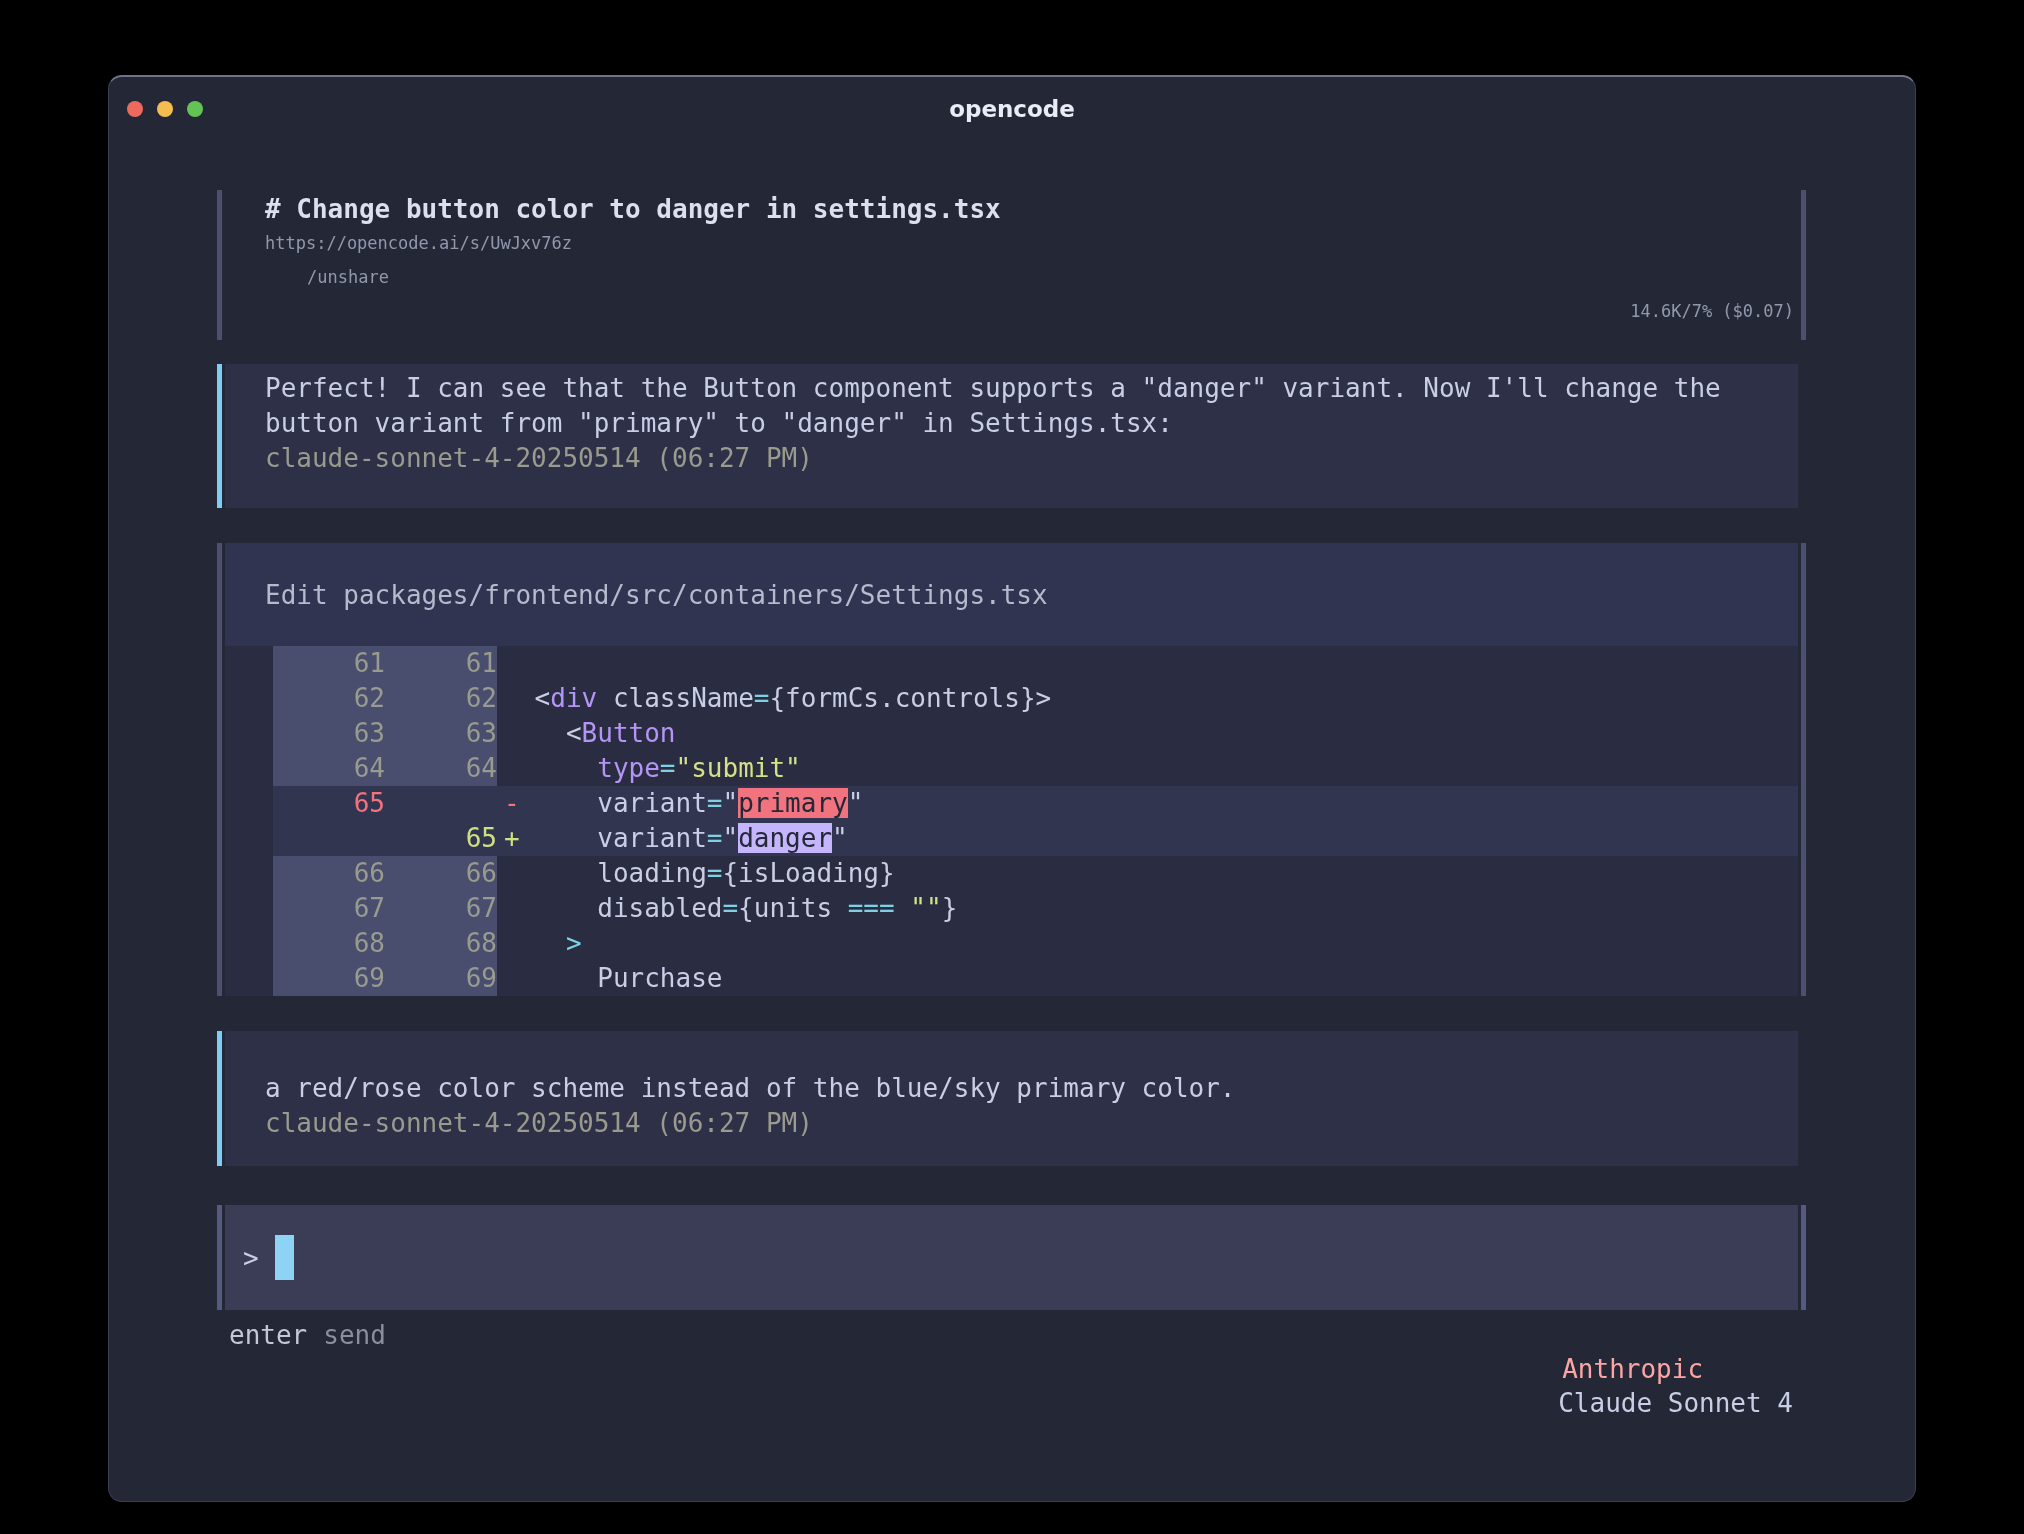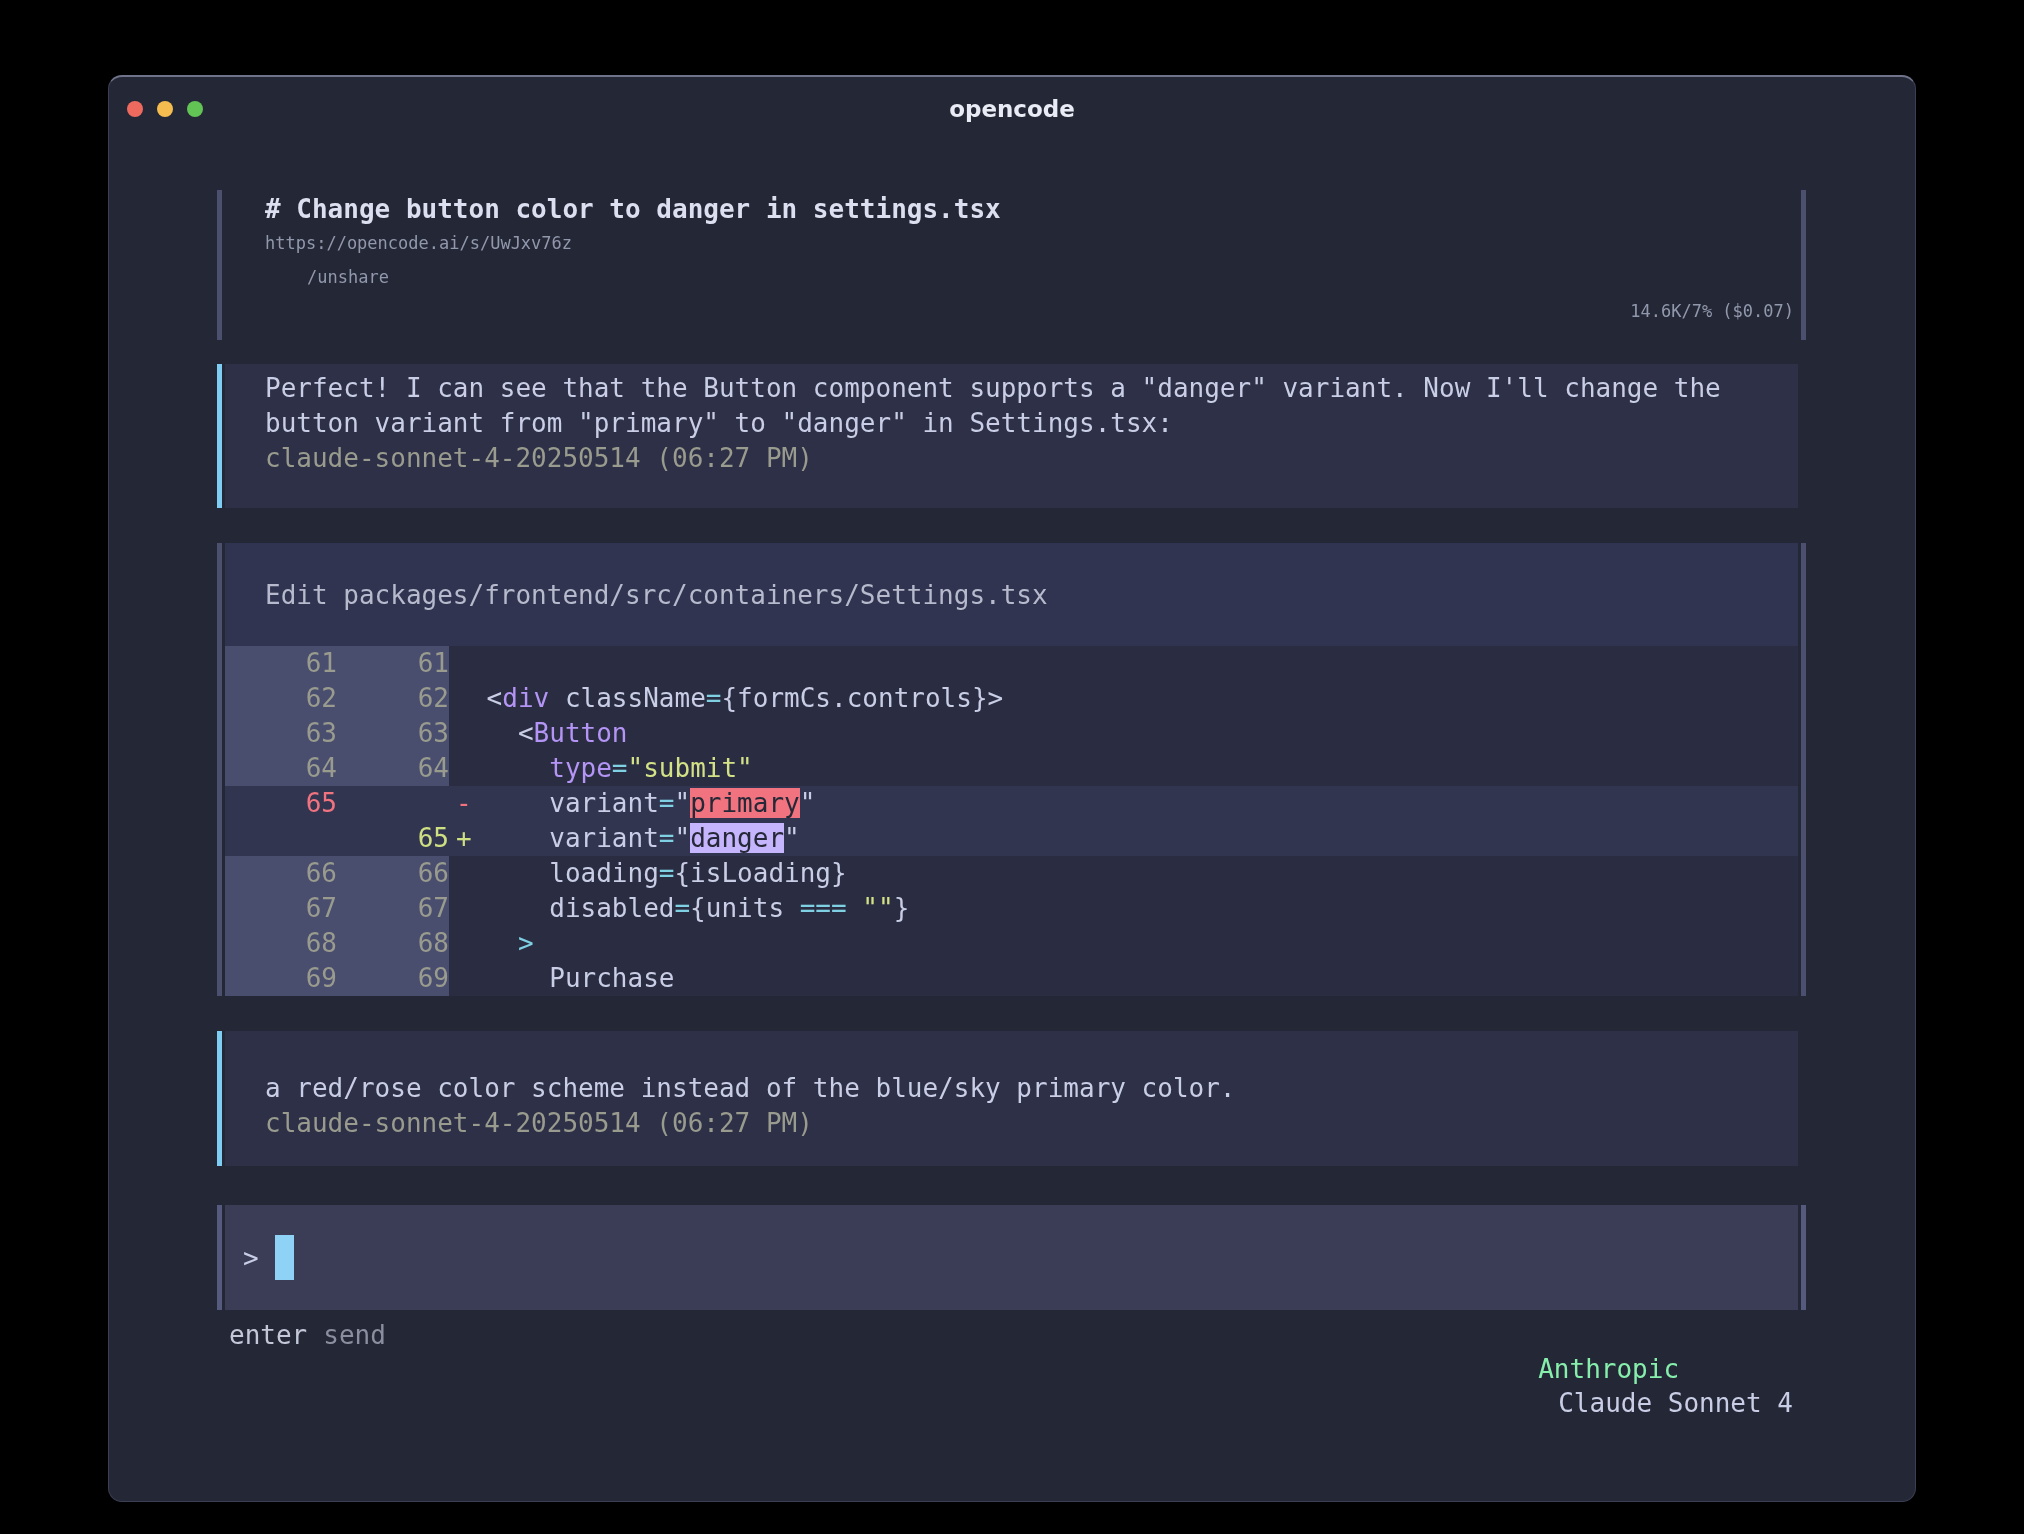--- a/index.html
+++ b/index.html
@@ -48,21 +48,21 @@
   .msg-meta { font-size:26px; line-height:35px; color:#999b8e; white-space:pre; }
   .message.m1 { margin-top:24px; }
   .message.m2 { margin-top:35px; }
   .message.m2 .block-body { padding:40px 0 25px 40px; }
 
   
   .diff-card { margin-top:35px; }
   .diff-card .block-body { background:#2a2d42; }
   .diff-header { background:#313450; padding:37px 0 36px 40px; font-size:26px; color:#b6bacc; line-height:30px; }
   .diff-rows { }
-  .diff-row { display:flex; height:35px; line-height:35px; font-size:26px; background:#2a2d42; }
+  .diff-row { display:flex; height:35px; line-height:35px; font-size:26px; background:#2a2d42;margin-left:48px; }
   .diff-row .gut { width:112px; flex:none; text-align:right; color:#999b8e; white-space:pre; }
   .diff-row.ctx .gut { background:#4a4e6e; }
   .diff-row .code { flex:1; margin-left:-25px; position:relative; white-space:pre; color:#c9cee6; min-width:0; }
   .diff-row .marker { position:absolute; left:32px; top:0; }
   .diff-row.del { background:#323550; }
   .diff-row.add { background:#323550; }
   .diff-row.del .gut.old, .diff-row.del .marker { color:#f0737f; }
   .diff-row.add .gut.new, .diff-row.add .marker { color:#cfe083; }
   .seg-p { color:#c9cee6; }
   .seg-k { color:#b495f5; }
@@ -75,21 +75,21 @@
   .prompt { margin-top:39px; }
   .prompt .block-body { background:#3a3d55; height:105px; display:flex; align-items:center; padding-left:18px; cursor:text; }
   .prompt-caret { font-size:26px; color:#c9cee6; }
   .prompt-cursor { display:inline-block; width:19px; height:45px; background:#8ed3f6; margin-left:16px; }
 
   
   .hints { display:flex; margin:8px 122px 0 120px; font-size:26px; line-height:34px; flex:none; }
   .hint-key { color:#c3c7d8; white-space:pre; }
   .hint-action { color:#8a8e9e; margin-left:16px; white-space:pre; }
   .hint-right { margin-left:auto; white-space:pre; }
-  .hint-provider { color:#86efac; }
+  .hint-provider { color:#fca5a5;margin-left:24px; }
   .hint-model { color:#c9cee6; margin-left:20px; }
 </style>
 </head>
 <body>
 
 <div class="window">
 
   <div class="titlebar">
     <div class="lights">
       <button class="light red"></button>

